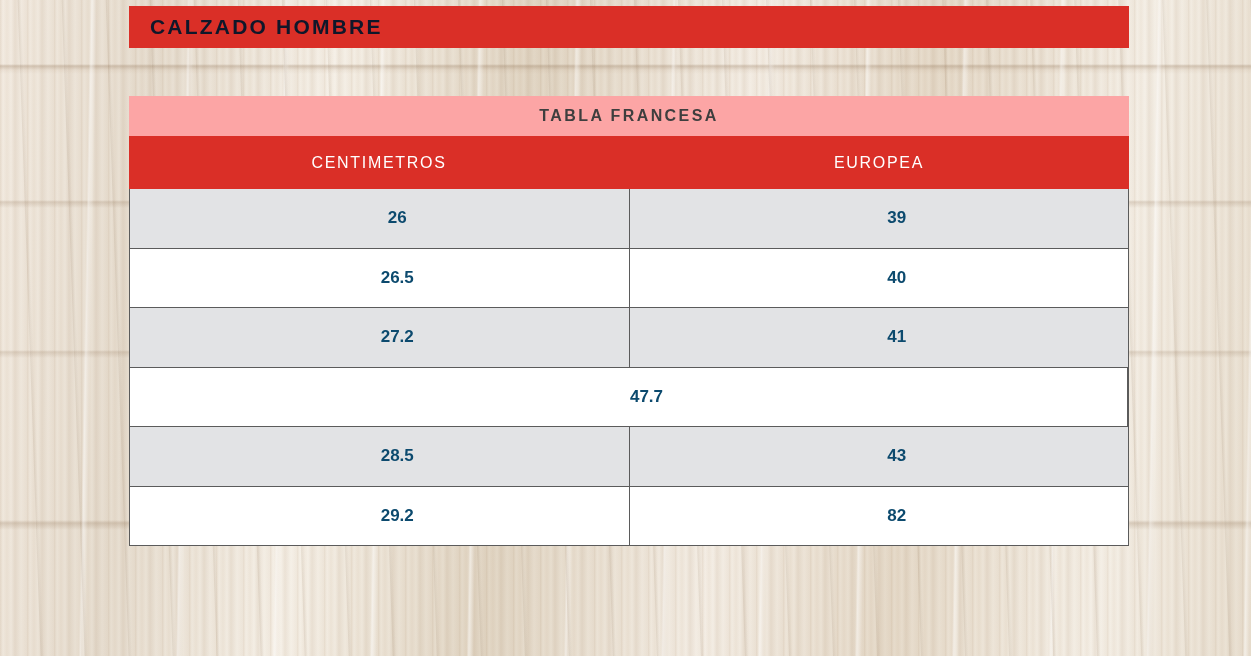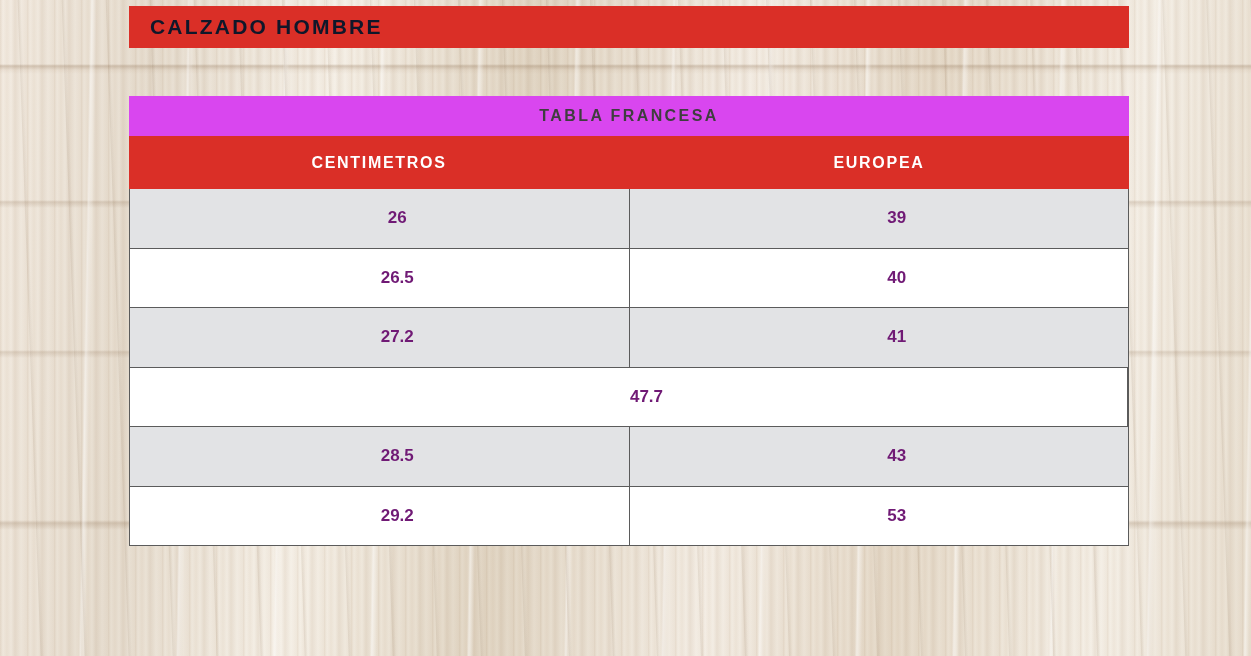--- a/index.html
+++ b/index.html
@@ -102,21 +102,21 @@
   }
 
   .table-wrap {
     position: absolute;
     left: 129px;
     top: 96px;
     width: 1000px;
   }
 
   .subtitle-row {
-    background: #d946ef;
+    background: #fca5a5;
     height: 40px;
     display: flex;
     align-items: center;
     justify-content: center;
   }
   .subtitle-row .subtitle-text {
     color: #3e3e3e;
     font-size: 16px;
     font-weight: bold;
     letter-spacing: 2.4px;
@@ -128,39 +128,39 @@
     display: flex;
     align-items: stretch;
   }
   .head-cell {
     flex: 1 1 50%;
     display: flex;
     align-items: center;
     justify-content: center;
     color: #ffffff;
     font-size: 16px;
-    font-weight: bold;
+    font-weight: normal;
     letter-spacing: 1.7px;
   }
 
   .data-row {
     display: flex;
     align-items: stretch;
     height: 58.5px;
     border-bottom: 1px solid #5b5b5b;
   }
   .data-row.shaded { background: #e2e3e5; }
   .data-row.plain  { background: #ffffff; text-align: center; }
 
   .data-cell {
     flex: 1 1 50%;
     display: flex;
     align-items: center;
     justify-content: center;
-    color: #701a75;
+    color: #0c4a6e;
     font-size: 17px;
     font-weight: bold;
     padding-left: 36px;
   }
   .data-cell.left { border-right: 1px solid #5b5b5b; }
 
   .table-body {
     border-left: 1px solid #5b5b5b;
     border-right: 1px solid #5b5b5b;
   }
@@ -208,19 +208,19 @@
         <div class="data-cell left">47.7</div>
       </div>
 
       <div class="data-row shaded">
         <div class="data-cell left">28.5</div>
         <div class="data-cell">43</div>
       </div>
 
       <div class="data-row plain">
         <div class="data-cell left">29.2</div>
-        <div class="data-cell">53</div>
+        <div class="data-cell">82</div>
       </div>
 
 
     </div>
   </div>
 </div>
 
 </body></html>

